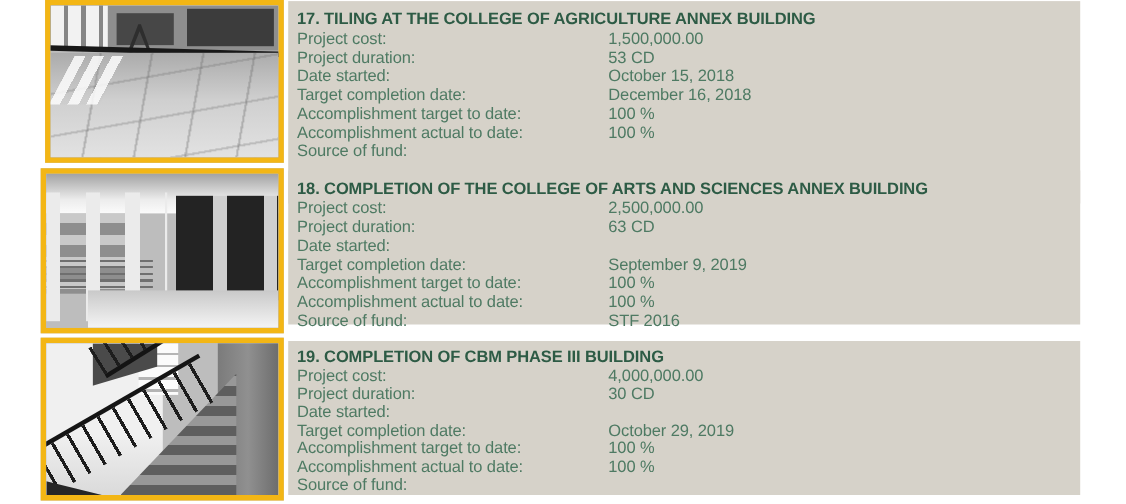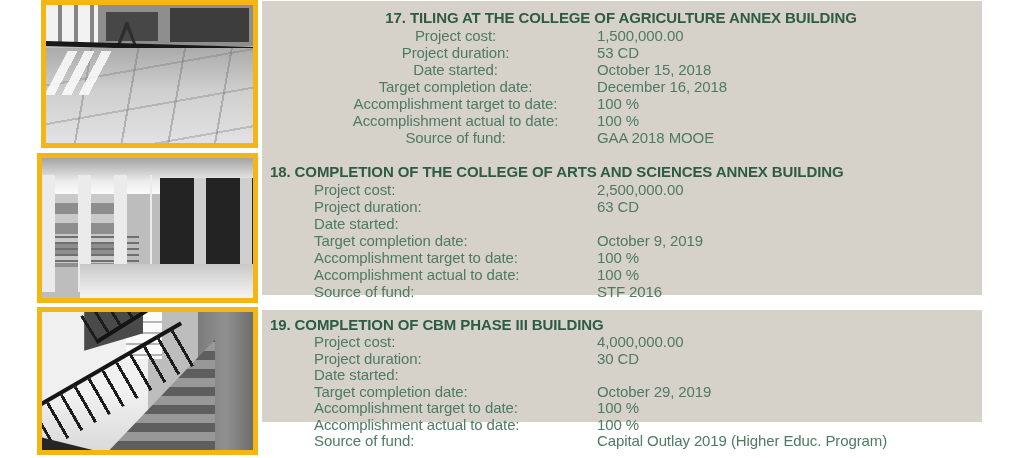--- a/index.html
+++ b/index.html
@@ -51,31 +51,31 @@
     border-top:4px solid #151515;background:repeating-linear-gradient(90deg,#1d1d1d 0 3px,rgba(0,0,0,0) 3px 16px);}
   .p3-rail-upper{left:26%;top:0;width:54%;height:20%;transform:rotate(-32deg);transform-origin:left bottom;
     border-bottom:4px solid #141414;background:repeating-linear-gradient(90deg,#1d1d1d 0 3px,rgba(0,0,0,0) 3px 14px);}
   .p3-corner{left:0;bottom:0;width:24%;height:12%;background:#262626;clip-path:polygon(0 25%,100% 100%,0 100%);}
 
   
   .panel{
     position:absolute;left:262px;width:720px;background:#d6d2c9;box-sizing:border-box;
     padding:7px 10px 0 8px;
   }
-  .panel-1{top:1px;height:184px;text-align:center;}
+  .panel-1{top:1px;height:184px;}
   .panel-2{top:155px;height:140px;}
-  .panel-3{top:310px;height:112px;padding-top:5px;}
+  .panel-3{top:310px;height:140px;padding-top:5px;}
   .project-title{
     margin:0;font-size:15px;font-weight:bold;color:#2d5b45;line-height:19px;letter-spacing:-0.1px;
     white-space:nowrap;
   }
   .field-row{display:flex;line-height:17px;}
   .panel-3 .field-row{line-height:16.5px;}
   .field-label,.field-value{font-size:15px;color:#4e7a63;letter-spacing:-0.1px;white-space:nowrap;}
-  .field-label{width:283px;flex:0 0 283px;margin-left:44px;}
+  .field-label{width:283px;flex:0 0 283px;}
 </style>
 </head>
 <body>
 
 <div class="page">
 
   <figure class="photo photo-1" style="margin:0;">
     <div class="photo-img">
       <div class="p1-wall"></div>
       <div class="p1-windows"></div>
@@ -108,21 +108,20 @@
     <div class="field-row">
       <span class="field-label">Accomplishment target to date:</span>
       <span class="field-value">100 %</span>
     </div>
     <div class="field-row">
       <span class="field-label">Accomplishment actual to date:</span>
       <span class="field-value">100 %</span>
     </div>
     <div class="field-row">
       <span class="field-label">Source of fund:</span>
-      <span class="field-value">GAA 2018 MOOE</span>
     </div>
   </section>
 
   <figure class="photo photo-2" style="margin:0;">
     <div class="photo-img">
       <div class="p2-ceiling"></div>
       <div class="p2-outside"></div>
       <div class="p2-railing"></div>
       <div class="p2-columns"></div>
       <div class="p2-rightwall"></div>
@@ -137,21 +136,21 @@
     </div>
     <div class="field-row">
       <span class="field-label">Project duration:</span>
       <span class="field-value">63 CD</span>
     </div>
     <div class="field-row">
       <span class="field-label">Date started:</span>
     </div>
     <div class="field-row">
       <span class="field-label">Target completion date:</span>
-      <span class="field-value">October 9, 2019</span>
+      <span class="field-value">September 9, 2019</span>
     </div>
     <div class="field-row">
       <span class="field-label">Accomplishment target to date:</span>
       <span class="field-value">100 %</span>
     </div>
     <div class="field-row">
       <span class="field-label">Accomplishment actual to date:</span>
       <span class="field-value">100 %</span>
     </div>
     <div class="field-row">
@@ -192,17 +191,16 @@
     <div class="field-row">
       <span class="field-label">Accomplishment target to date:</span>
       <span class="field-value">100 %</span>
     </div>
     <div class="field-row">
       <span class="field-label">Accomplishment actual to date:</span>
       <span class="field-value">100 %</span>
     </div>
     <div class="field-row">
       <span class="field-label">Source of fund:</span>
-      <span class="field-value">Capital Outlay 2019 (Higher Educ. Program)</span>
     </div>
   </section>
 
 </div>
 
 </body></html>

